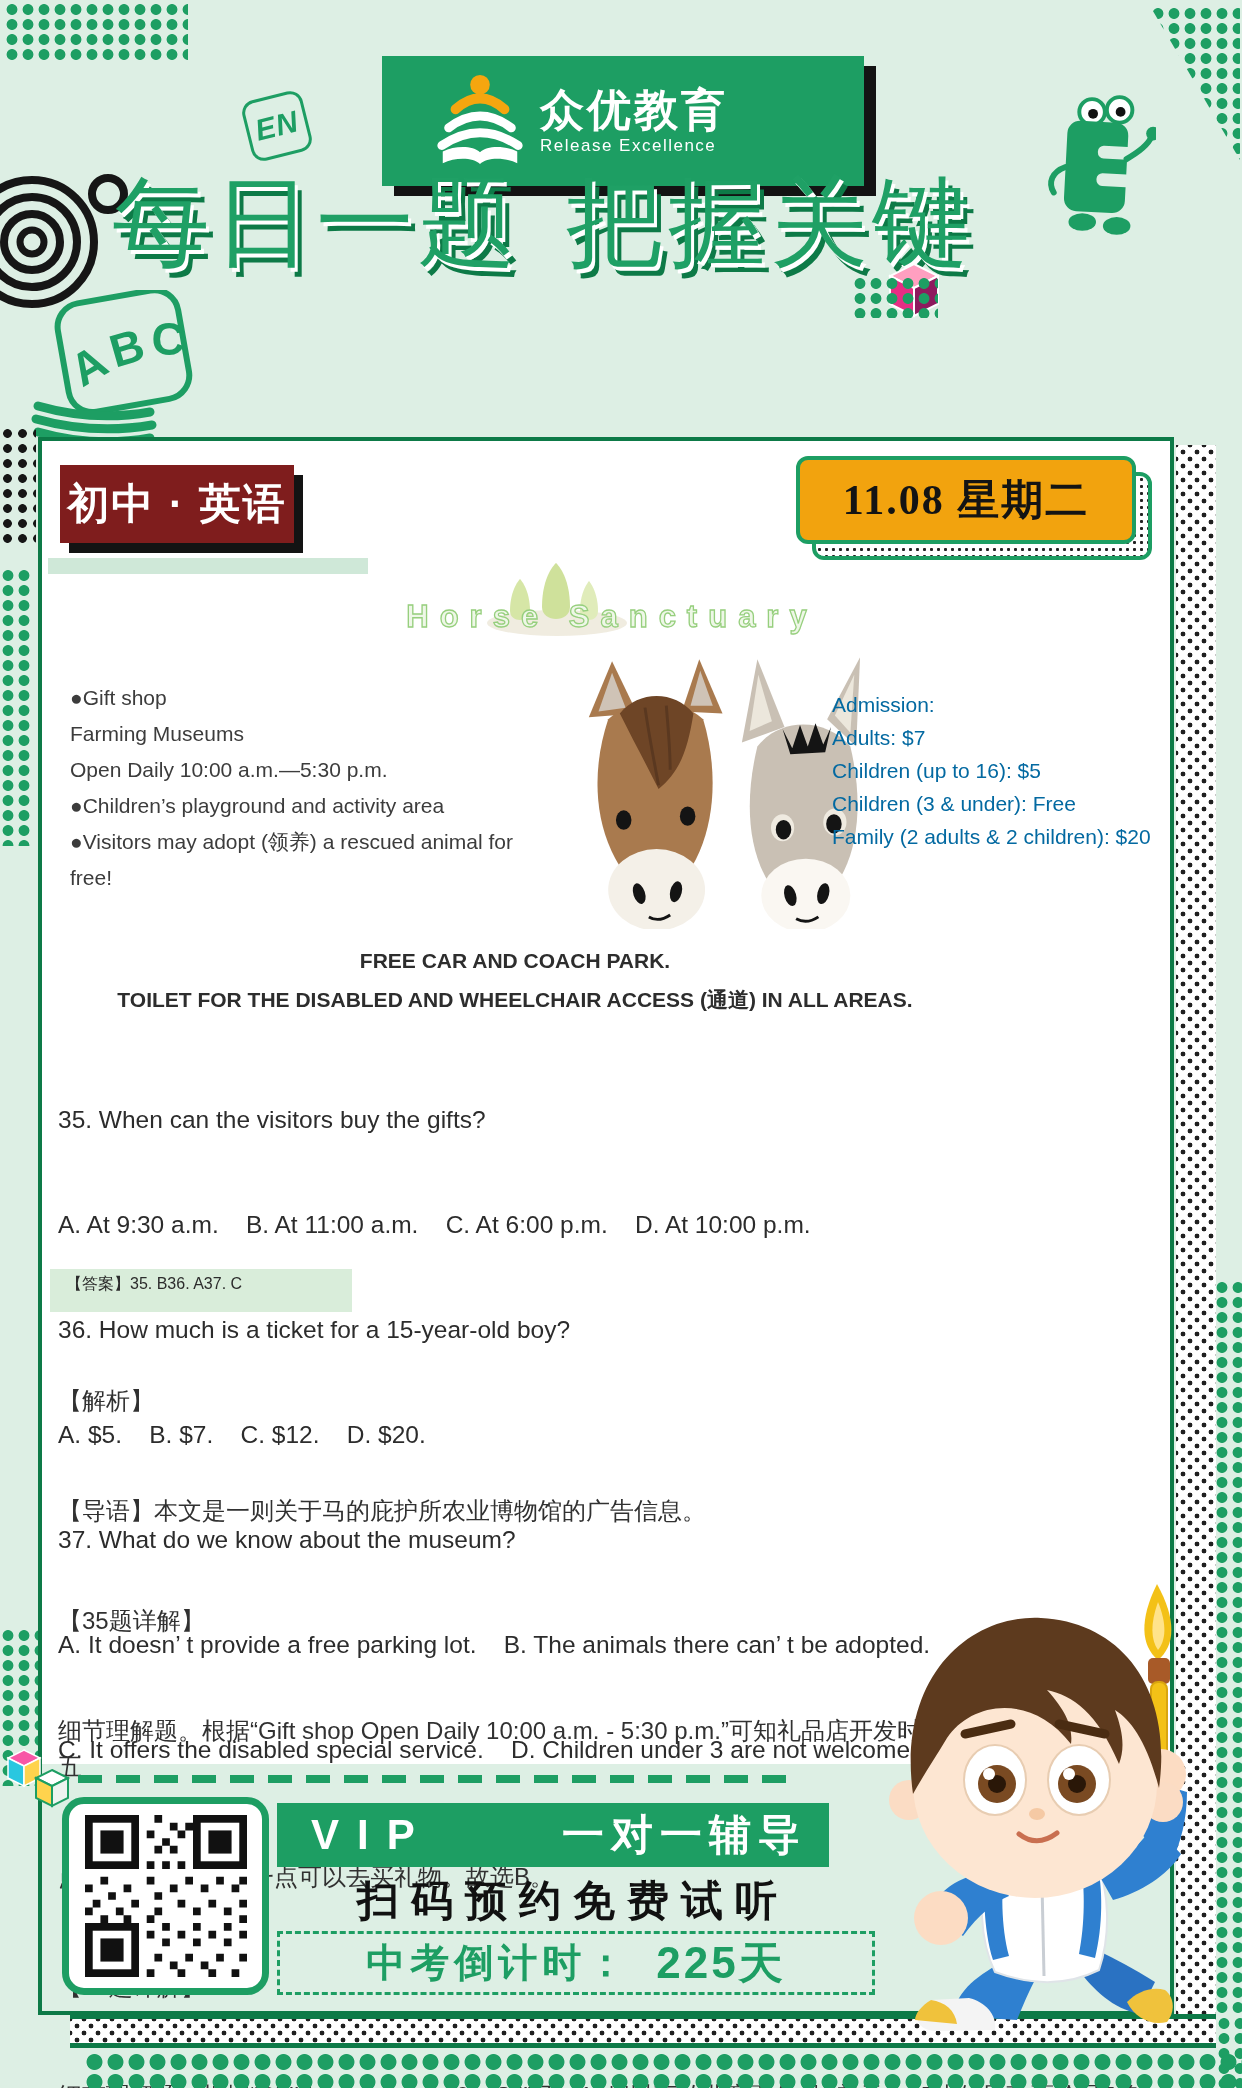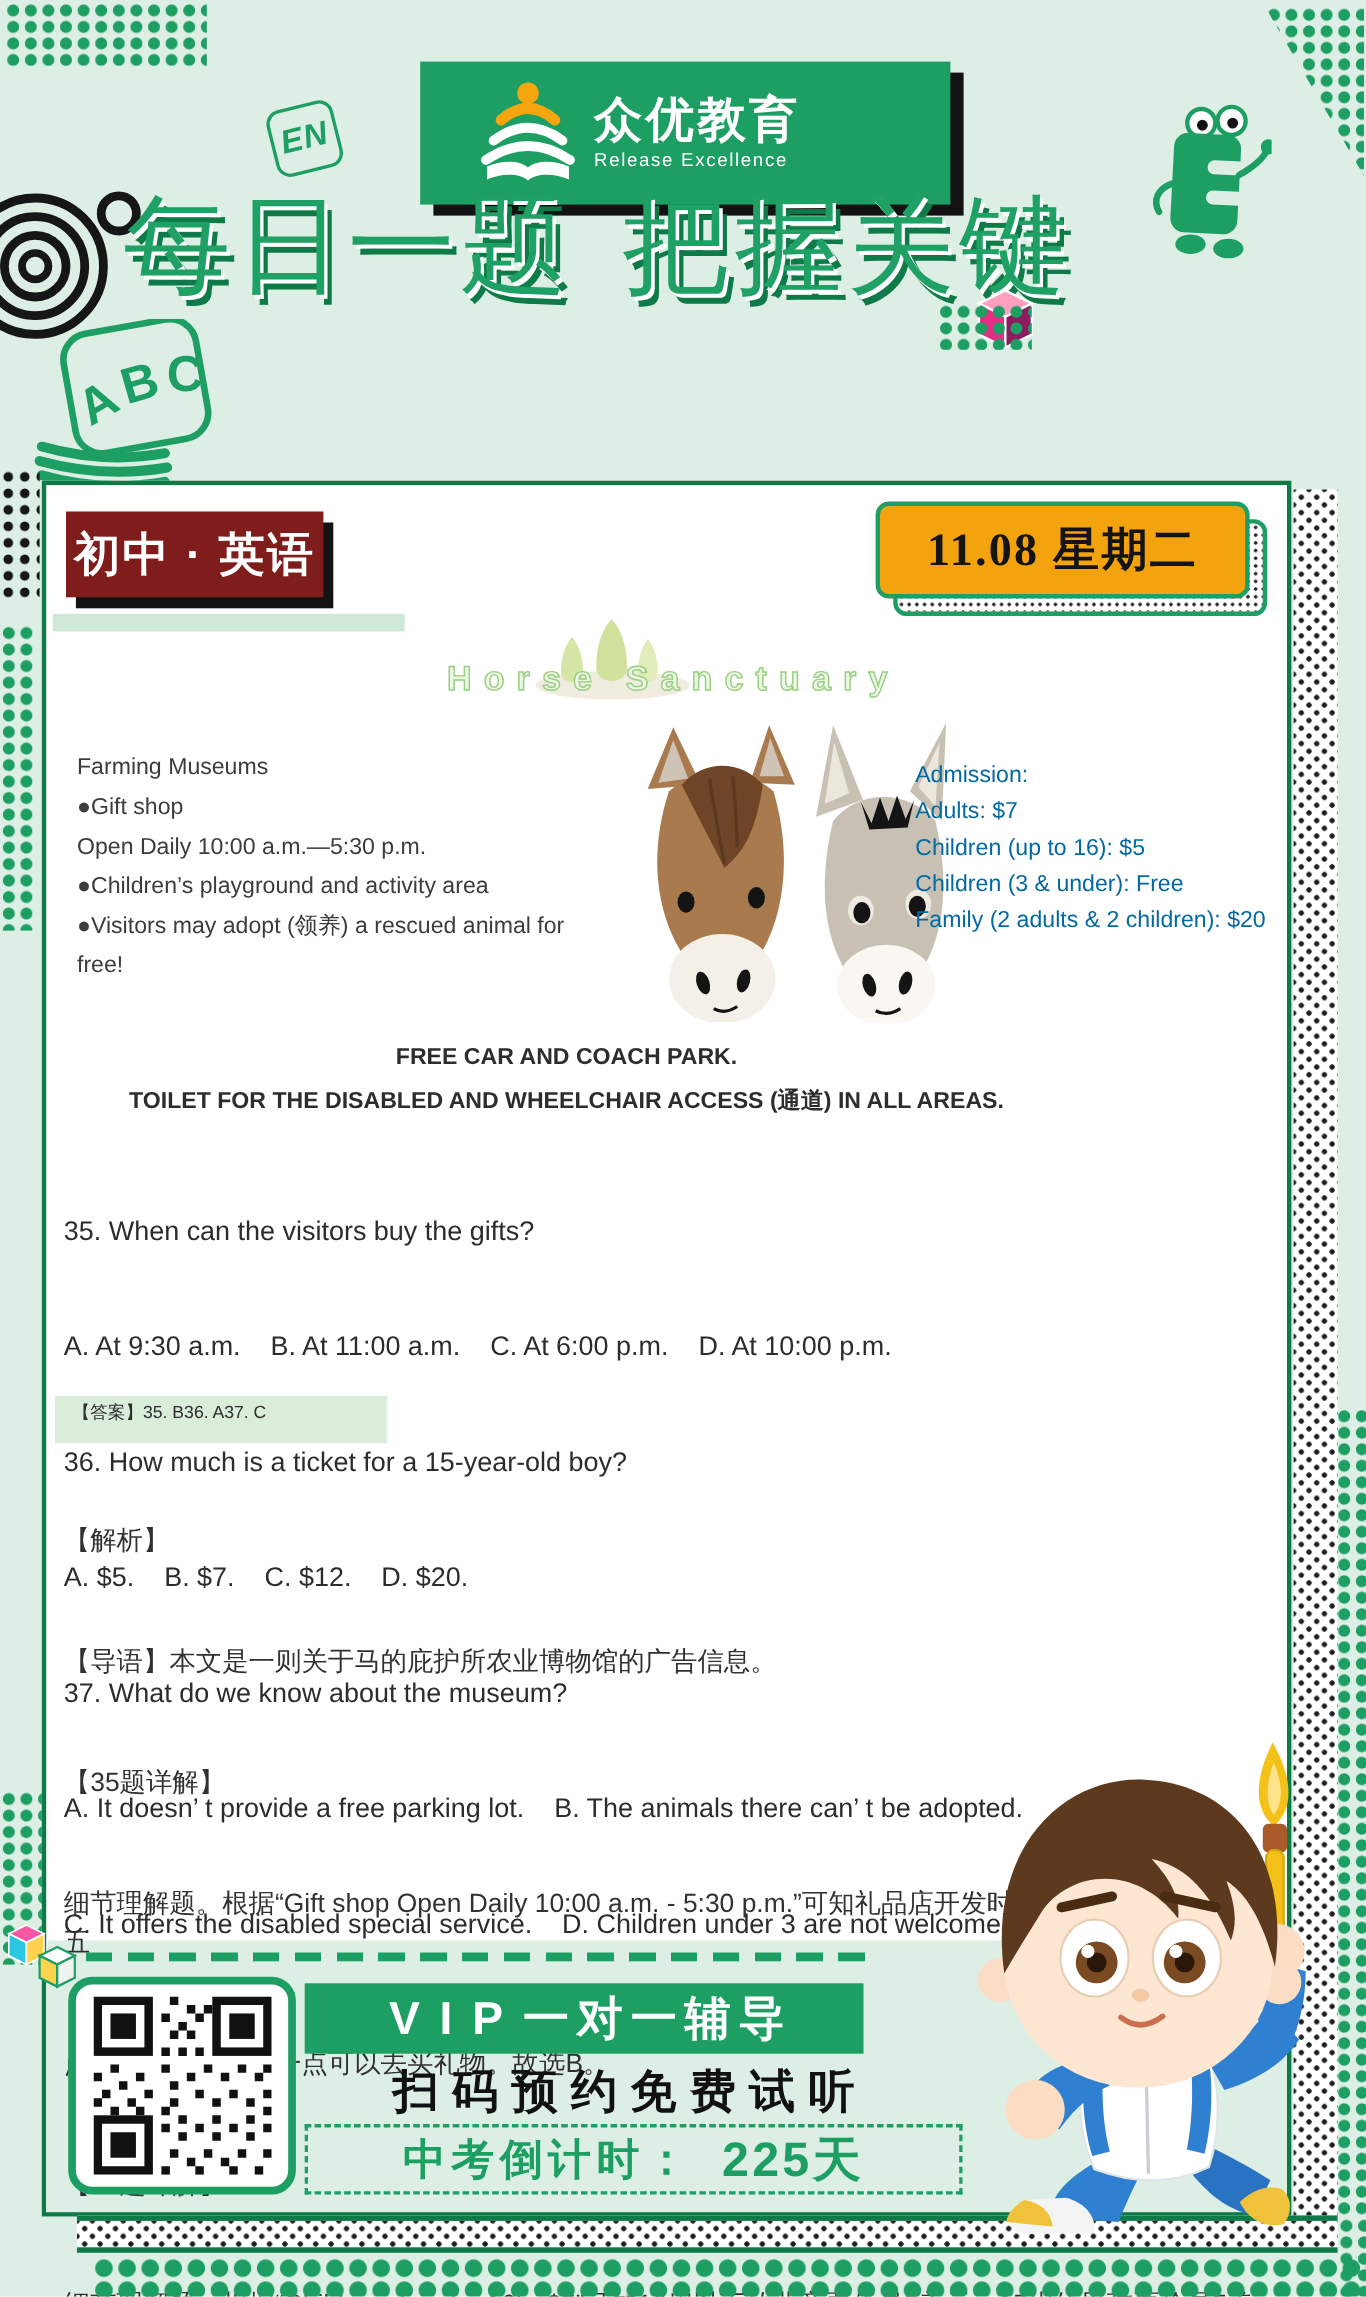--- a/index.html
+++ b/index.html
@@ -69,22 +69,22 @@
   .questions{position:absolute;left:16px;top:591px;width:1096px;font-size:24.5px;color:#2c2c2c;line-height:35px;white-space:pre-wrap;}
   .answer-row{position:absolute;left:8px;top:828px;}
   .answer-row span{display:inline-block;background:#d9edda;padding:5px 110px 17px 16px;font-size:16px;color:#2c2c2c;}
   .analysis{position:absolute;left:16px;top:869px;width:1084px;font-size:24px;color:#313131;line-height:36.6px;white-space:pre-wrap;}
   
   .vip-divider{position:absolute;left:36px;top:1334px;width:712px;height:8px;
     background:repeating-linear-gradient(90deg,#1d9e63 0 24px,transparent 24px 38px);}
   .qr-box{position:absolute;left:20px;top:1356px;width:193px;height:184px;background:#fff;border:7px solid #1d9e63;
     border-radius:22px;display:flex;align-items:center;justify-content:center;}
   .qr-box svg{width:162px;height:162px;}
-  .vip-bar{position:absolute;left:235px;top:1362px;width:508px;height:64px;background:#1d9e63;color:#fff;
-    display:flex;align-items:center;justify-content:center;padding:0 22px 0 34px;box-sizing:border-box;}
+  .vip-bar{position:absolute;left:235px;top:1362px;width:552px;height:64px;background:#1d9e63;color:#fff;
+    display:flex;align-items:center;justify-content:space-between;padding:0 22px 0 34px;box-sizing:border-box;}
   .vip-label{font-size:42px;font-weight:bold;letter-spacing:18px;}
   .vip-tagline{font-size:42px;font-weight:bold;letter-spacing:7px;}
   .scan-cta{position:absolute;left:235px;top:1432px;width:592px;text-align:center;font-size:42px;font-weight:800;
     color:#111;letter-spacing:12px;}
   .countdown-box{position:absolute;left:235px;top:1490px;width:592px;height:58px;border:3px dashed #1d9e63;
     display:flex;align-items:center;justify-content:center;color:#1d9e63;font-weight:800;}
   .countdown-label{font-size:39px;letter-spacing:5px;}
   .countdown-value{font-size:44px;letter-spacing:3px;margin-left:26px;}
   .mascot-boy{left:845px;top:1562px;width:380px;height:475px;z-index:60;}
 </style>
@@ -178,22 +178,22 @@
 
     <svg class="hs-trees" viewBox="0 0 160 80">
       <ellipse cx="85" cy="64" rx="70" ry="13" fill="#e9e4d3" opacity="0.7"></ellipse>
       <path d="M38,52 C38,30 48,20 48,20 C48,20 58,30 58,52 C58,64 38,64 38,52 Z" fill="#d6e6a6"></path>
       <path d="M70,48 C70,16 84,4 84,4 C84,4 98,16 98,48 C98,64 70,64 70,48 Z" fill="#cfe19b"></path>
       <path d="M108,52 C108,32 117,22 117,22 C117,22 126,32 126,52 C126,64 108,64 108,52 Z" fill="#e0ecba"></path>
     </svg>
     <div class="hs-heading">Horse Sanctuary</div>
 
     <div class="info-left">
+      <div>●Gift shop</div>
       <div>Farming Museums</div>
-      <div>●Gift shop</div>
       <div>Open Daily 10:00 a.m.—5:30 p.m.</div>
       <div>●Children’s playground and activity area</div>
       <div>●Visitors may adopt (领养) a rescued animal for free!</div>
     </div>
 
     <svg class="animals" viewBox="0 0 320 278">
       <g>
         <path d="M38,64 L62,6 L88,60 Z" fill="#a97a4e"></path>
         <path d="M48,58 L62,18 L76,54 Z" fill="#cfc3b6"></path>
         <path d="M134,58 L152,4 L176,60 Z" fill="#a97a4e"></path>

